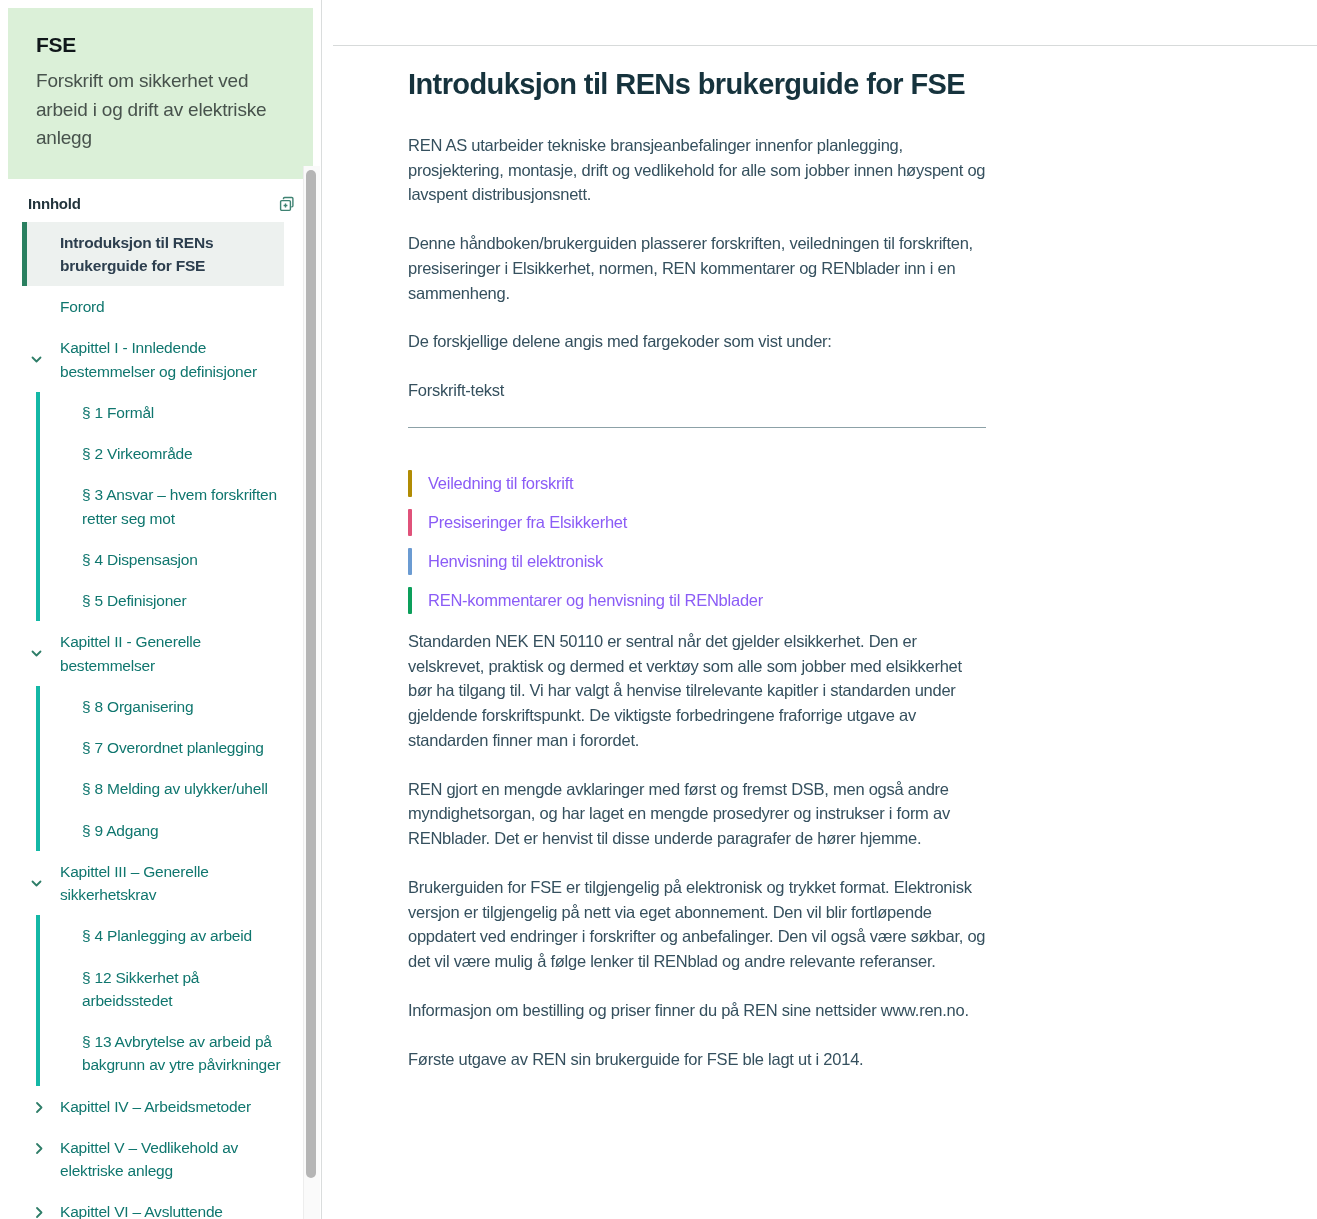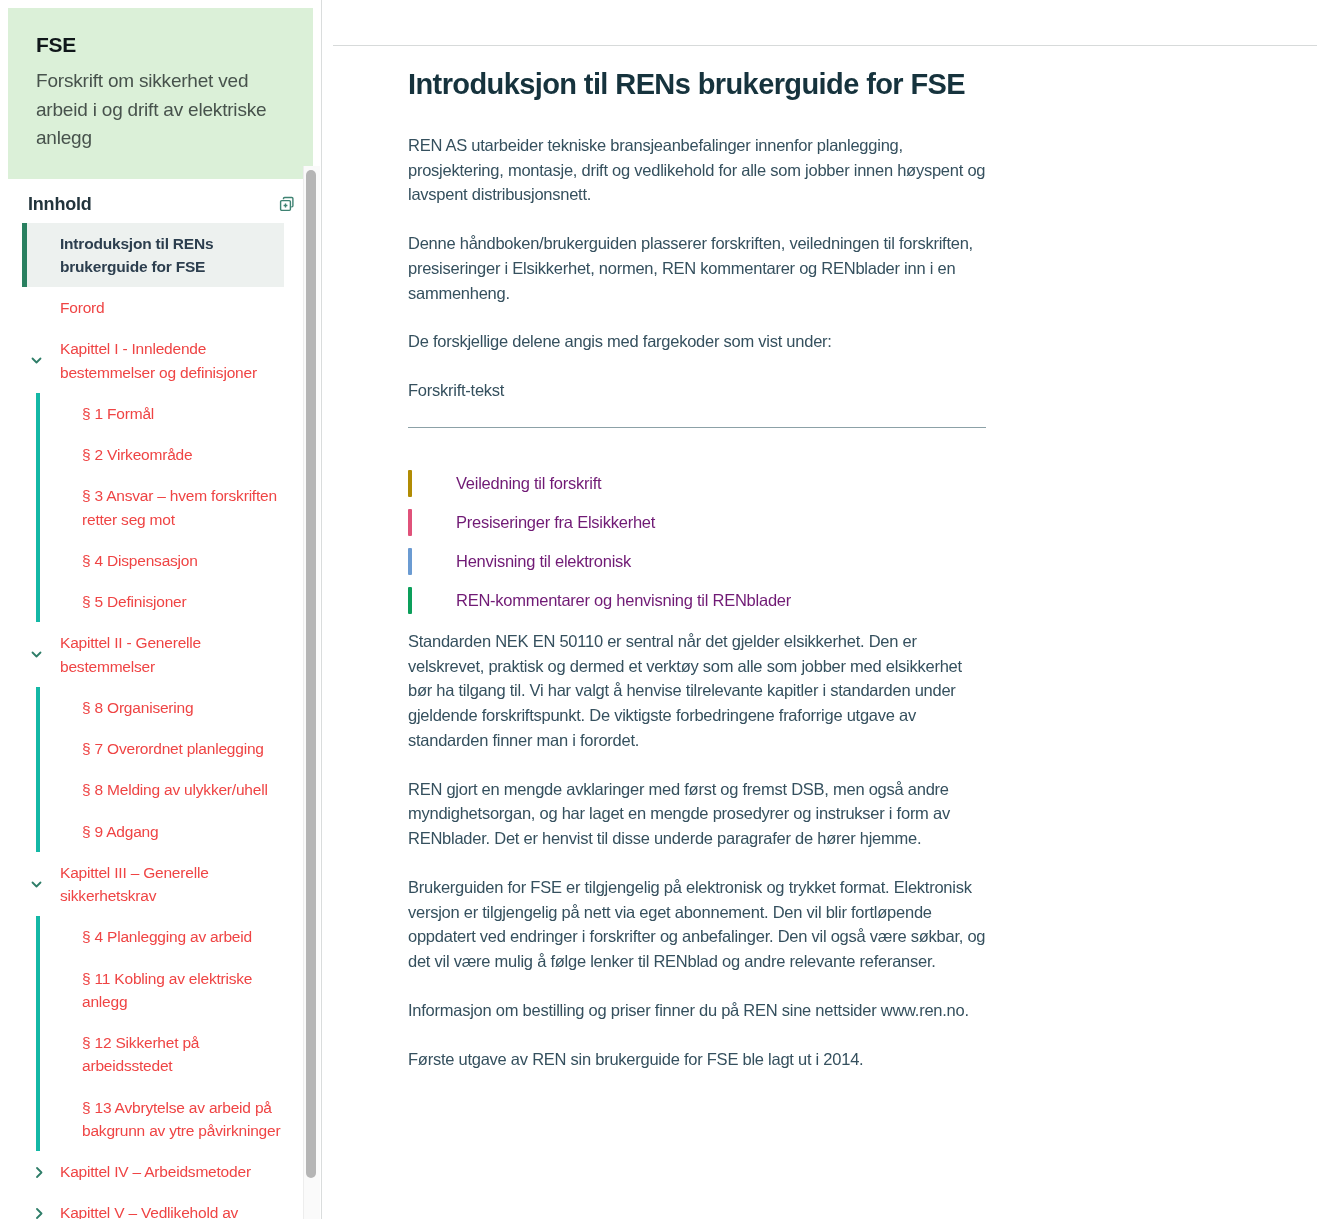--- a/index.html
+++ b/index.html
@@ -8,46 +8,46 @@
     font-family:"Liberation Sans","DejaVu Sans",sans-serif;
     overflow:hidden;
   }
   
   .sidebar{position:absolute;left:0;top:0;width:321px;height:904px;background:#fff;}
   .sidebar-divider{position:absolute;left:321px;top:0;width:1px;height:1219px;background:#dadddd;}
   .green-header{margin:8px;background:#dbf0d8;padding:25px 28px 26px 28px;}
   .app-title{font-size:21px;font-weight:700;color:#10171a;letter-spacing:-0.3px;}
   .app-subtitle{margin-top:10px;font-size:19px;line-height:1.5;color:#47524c;letter-spacing:-0.2px;}
   .toc-head{display:flex;align-items:center;justify-content:space-between;margin:15px 24px 8px 28px;}
-  .toc-heading{font-size:18px;font-weight:700;color:#22343c;letter-spacing:-0.2px;}
+  .toc-heading{font-size:15px;font-weight:700;color:#22343c;letter-spacing:-0.2px;}
   .expand-btn{background:none;border:none;padding:2px;cursor:pointer;line-height:0;}
   .toc-list{position:relative;padding-right:22px;}
   .toc-item{position:relative;font-size:15.5px;line-height:1.5;letter-spacing:-0.2px;
-            color:#ef4444;padding:9px 8px 9px 60px;cursor:pointer;}
+            color:#0f766e;padding:9px 8px 9px 60px;cursor:pointer;}
   .toc-item.active{margin:0 15px 0 22px;border-left:5px solid #2a8060;background:#edf1ef;
                    padding-left:33px;font-weight:700;color:#2c3e4e;}
   .chev{position:absolute;left:30px;top:14px;line-height:0;}
   .chev.right{top:15px;left:33px;}
   .toc-item.twoline-chev .chev{top:26px;}
   .subgroup{margin-left:36px;border-left:4px solid #14b8a6;}
   .subgroup .toc-item{padding-left:42px;}
   .sb-track{position:absolute;right:1px;top:166px;width:16px;height:1053px;
             background:#fafafa;border-left:1px solid #ededed;}
   .sb-thumb{position:absolute;right:4px;top:4px;width:10px;height:1008px;border-radius:5px;background:#b5b5b5;cursor:grab;}
   
   .top-rule{position:absolute;left:333px;right:0;top:45px;height:1px;background:#d7dada;}
   .main{position:absolute;left:408px;top:46px;width:578px;}
   .page-title{font-size:29px;font-weight:700;line-height:1.55;color:#16333d;
               letter-spacing:-0.6px;margin:16px 0 26px 0;}
   .main p{font-size:16.5px;line-height:1.5;letter-spacing:-0.25px;color:#35505e;margin:0 0 24px 0;}
   .section-divider{height:1px;background:#8ca1a7;border:none;margin:22px 0 42px 0;}
   .legend{margin-bottom:15px;}
   .legend-row{display:flex;align-items:stretch;margin-bottom:12px;}
   .legend-bar{width:4px;border-radius:1px;flex:0 0 4px;}
-  .legend-label{padding-left:16px;font-size:16.5px;line-height:27px;letter-spacing:-0.25px;color:#701a75;margin-left:28px;}
+  .legend-label{padding-left:16px;font-size:16.5px;line-height:27px;letter-spacing:-0.25px;color:#8b5cf6;}
 </style>
 </head>
 <body>
 
 <nav class="sidebar">
   <div class="green-header">
     <div class="app-title">FSE</div>
     <div class="app-subtitle">Forskrift om sikkerhet ved arbeid i og drift av elektriske anlegg</div>
   </div>
   <div class="toc-head">
@@ -82,21 +82,20 @@
         <div class="toc-item"><span>§ 8 Organisering</span></div>
         <div class="toc-item"><span>§ 7 Overordnet planlegging</span></div>
         <div class="toc-item"><span>§ 8 Melding av ulykker/uhell</span></div>
         <div class="toc-item"><span>§ 9 Adgang</span></div>
       </div>
       <div class="toc-item twoline-chev"><span class="chev down"><svg width="13" height="13" viewBox="0 0 13 13" fill="none" stroke="#2e7d68" stroke-width="1.8" stroke-linecap="round" stroke-linejoin="round">
             <path d="M2.5 4.5l4 4 4-4"></path>
           </svg></span><span>Kapittel III – Generelle sikkerhetskrav</span></div>
       <div class="subgroup">
         <div class="toc-item"><span>§ 4 Planlegging av arbeid</span></div>
-        <div class="toc-item"><span>§ 11 Kobling av elektriske anlegg</span></div>
         <div class="toc-item"><span>§ 12 Sikkerhet på arbeidsstedet</span></div>
         <div class="toc-item"><span>§ 13 Avbrytelse av arbeid på bakgrunn av ytre påvirkninger</span></div>
       </div>
       <div class="toc-item"><span class="chev right"><svg width="13" height="13" viewBox="0 0 13 13" fill="none" stroke="#2e7d68" stroke-width="1.8" stroke-linecap="round" stroke-linejoin="round">
             <path d="M4 2l4.5 4.5L4 11"></path>
           </svg></span><span>Kapittel IV – Arbeidsmetoder</span></div>
       <div class="toc-item"><span class="chev right"><svg width="13" height="13" viewBox="0 0 13 13" fill="none" stroke="#2e7d68" stroke-width="1.8" stroke-linecap="round" stroke-linejoin="round">
             <path d="M4 2l4.5 4.5L4 11"></path>
           </svg></span><span>Kapittel V – Vedlikehold av elektriske anlegg</span></div>
       <div class="toc-item"><span class="chev right"><svg width="13" height="13" viewBox="0 0 13 13" fill="none" stroke="#2e7d68" stroke-width="1.8" stroke-linecap="round" stroke-linejoin="round">

